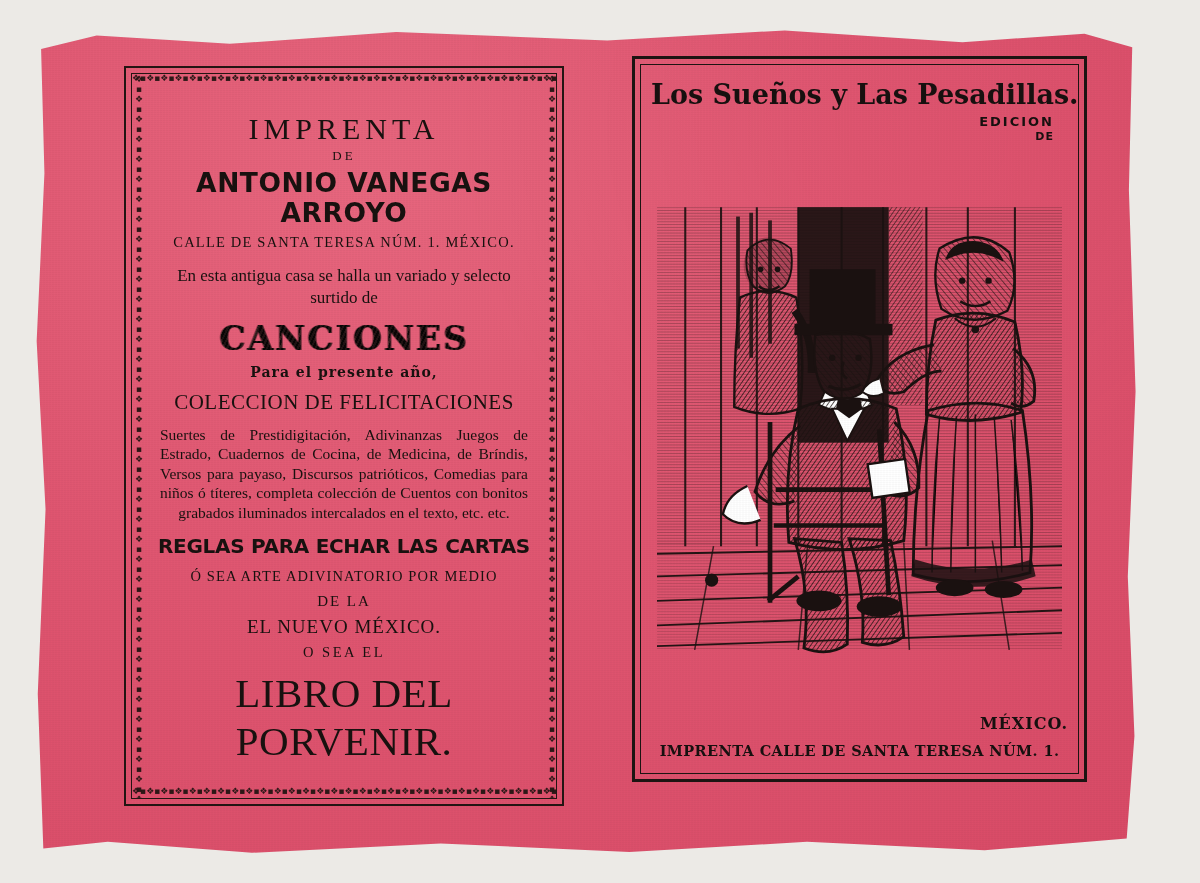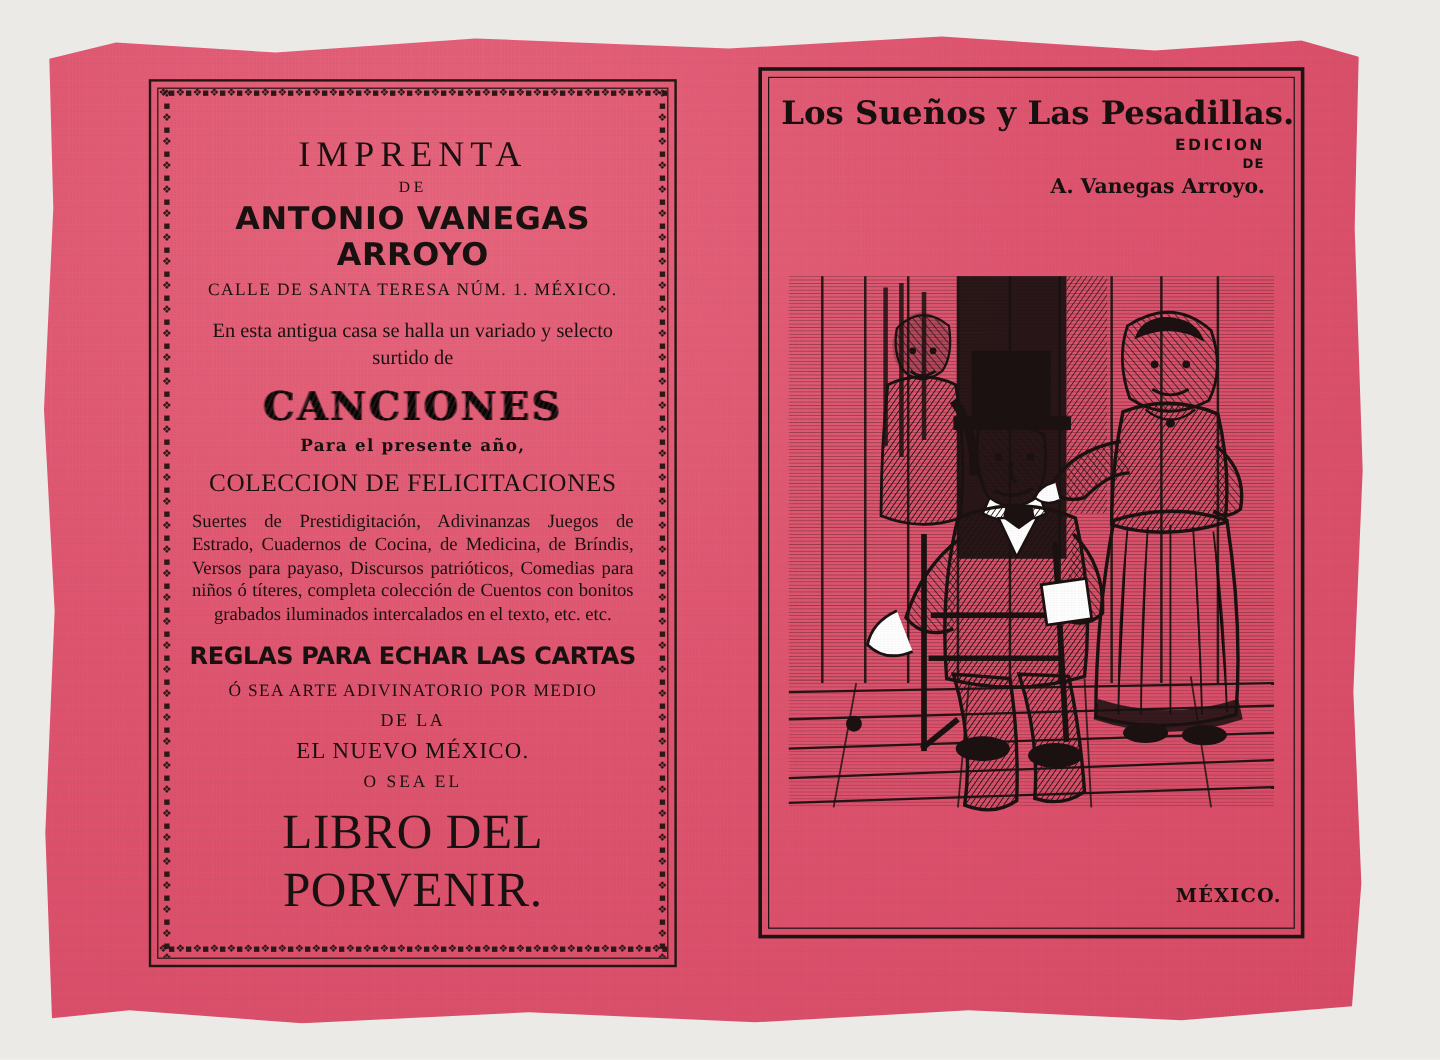--- a/index.html
+++ b/index.html
@@ -333,21 +333,20 @@
     </div>
 
     <div id="right-panel">
       <div id="right-inner">
 
         <div class="r-title">Los Sueños y Las Pesadillas.</div>
 
         <div class="r-sub-wrap">
           <div class="r-edicion">EDICION</div>
           <div class="r-de">DE</div>
-          <div class="r-vanegas">A. Vanegas Arroyo.</div>
         </div>
 
         <div id="engraving">
           <svg viewBox="0 0 430 470" width="100%" height="100%" preserveAspectRatio="xMidYMid meet">
             <defs>
               <pattern id="hatchA" width="4" height="4" patternUnits="userSpaceOnUse" patternTransform="rotate(35)">
                 <rect width="4" height="4" fill="none"></rect>
                 <line x1="0" y1="0" x2="0" y2="4" stroke="#1a1110" stroke-width="1.5"></line>
               </pattern>
               <pattern id="hatchB" width="5" height="5" patternUnits="userSpaceOnUse" patternTransform="rotate(-40)">
@@ -484,17 +483,18 @@
 
               <path d="M274 374 q62 20 124 0 l4 18 q-66 22 -132 0 z" fill="#1a1110" opacity="0.85"></path>
 
               <ellipse cx="316" cy="404" rx="20" ry="9" fill="#1a1110"></ellipse>
               <ellipse cx="368" cy="406" rx="20" ry="9" fill="#1a1110"></ellipse>
             </g>
           </svg>
         </div>
 
         <div class="r-foot1">MÉXICO.</div>
+        <div class="r-foot2">IMPRENTA CALLE DE SANTA TERESA NÚM. 1.</div>
       </div>
     </div>
 
   </div>
 </div>
 
 </body></html>

